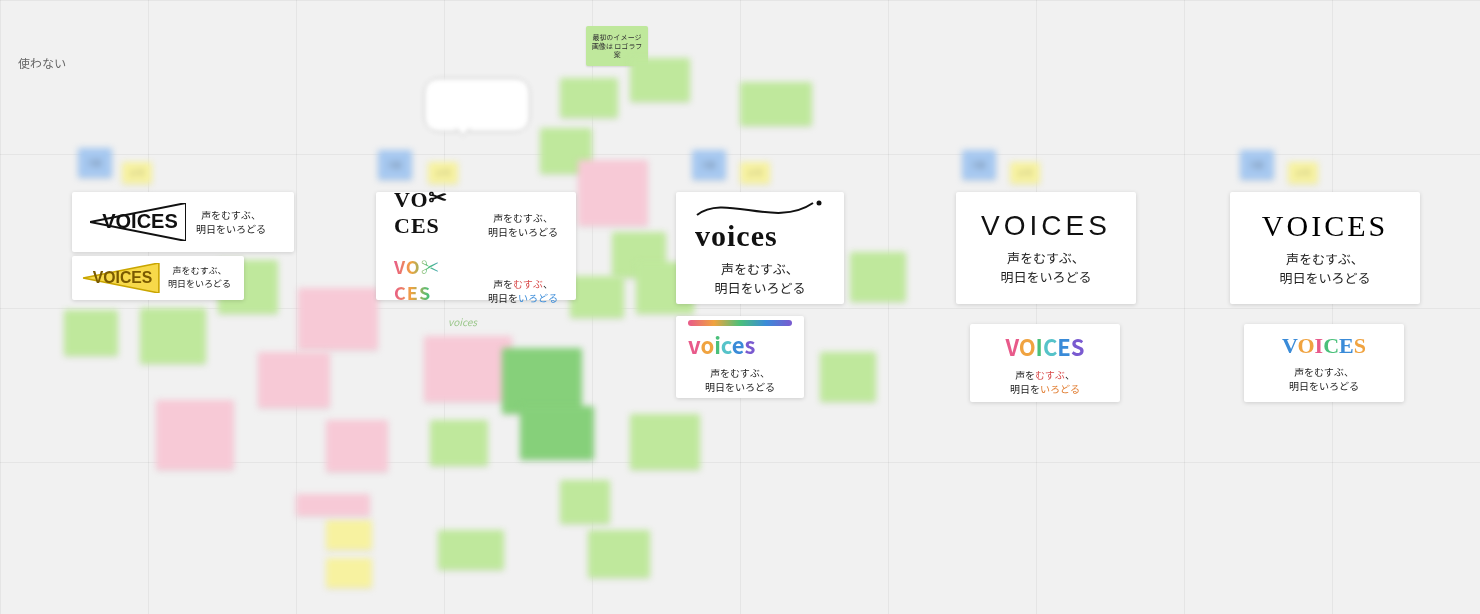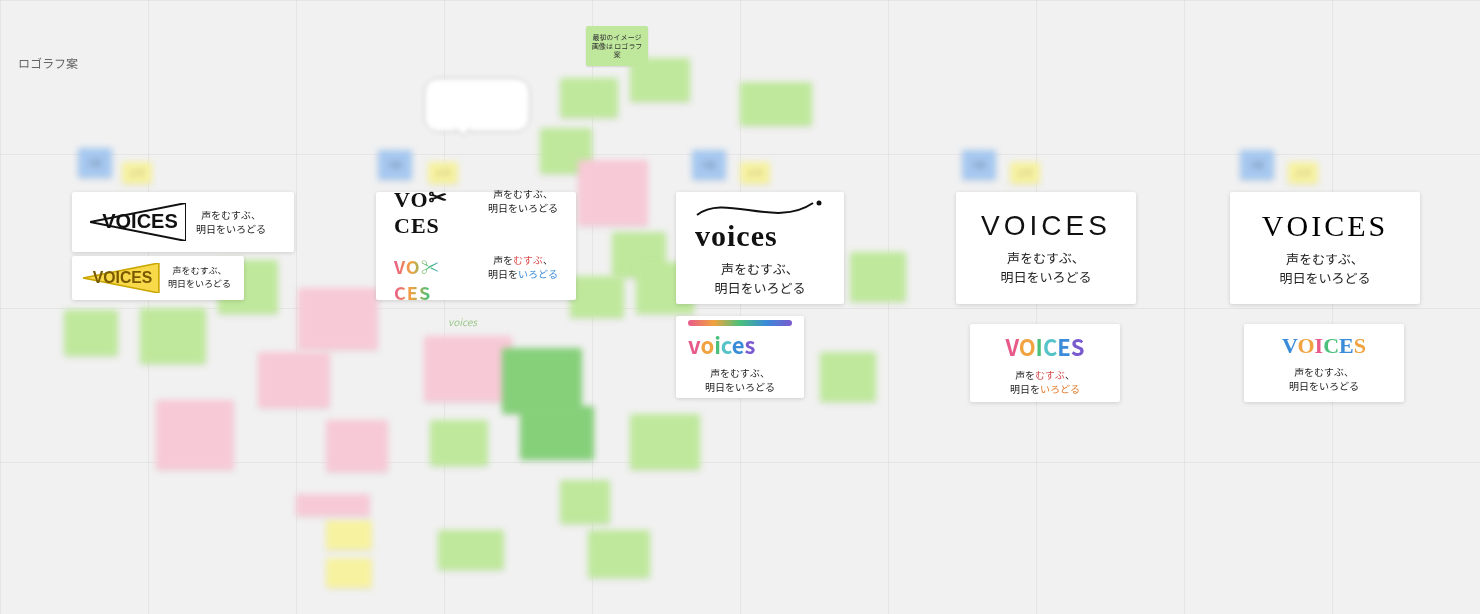--- a/index.html
+++ b/index.html
@@ -30,21 +30,21 @@
     border:8px solid transparent;border-top-color:#fff;filter:drop-shadow(0 1px 0 #bbb);}
   
   .card{position:absolute;background:#fff;box-shadow:0 1px 4px rgba(0,0,0,.15);
     padding:14px 18px;box-sizing:border-box;display:flex;flex-direction:column;
     align-items:center;justify-content:center;gap:6px;border-radius:2px;}
   .tagline{font-size:13px;line-height:1.5;color:#222;text-align:center;white-space:pre;}
   .tag-sm{font-size:10px;line-height:1.4;color:#222;text-align:center;white-space:pre;}
   .tag-sm .hl-red{color:#d84a4a;}
   .tag-sm .hl-multi1{color:#e07b2e;}
   .tag-sm .hl-multi2{color:#3a8bd8;}
-  .row{display:flex;align-items:flex-start;gap:25px;}
+  .row{display:flex;align-items:flex-end;gap:25px;}
   
   .wm{font-weight:700;letter-spacing:1px;}
   .wm-plain{font-size:28px;color:#111;font-family:"Helvetica Neue",Arial,sans-serif;}
   .wm-script{font-size:30px;color:#111;font-family:Georgia,"Times New Roman",serif;font-style:italic;}
   .wm-curly{font-size:30px;color:#111;font-family:Georgia,"Times New Roman",serif;}
   .wm-grad{font-size:22px;font-weight:700;
     background:linear-gradient(90deg,#e85a8a,#f0a340,#4ac07a,#3a8bd8,#7a5ad0);
     -webkit-background-clip:text;background-clip:text;color:transparent;}
   .wm-multi span{font-size:22px;font-weight:700;}
   .c1{color:#e85a8a}.c2{color:#f0a340}.c3{color:#4ac07a}.c4{color:#56c3c9}.c5{color:#3a8bd8}.c6{color:#7a5ad0}
@@ -52,21 +52,21 @@
   .wm-small{font-size:18px;}
   .sig{position:absolute;font-size:10px;color:#9ac78a;font-style:italic;}
   .topline{position:absolute;left:0;right:0;top:0;height:2px;
     background:linear-gradient(90deg,#e85a8a,#f0a340,#4ac07a,#3a8bd8,#7a5ad0);}
 </style>
 </head>
 <body>
 
 <div class="canvas">
 
-  <div class="frame-label" style="left:18px;top:54px">ロゴラフ案</div>
+  <div class="frame-label" style="left:18px;top:54px">使わない</div>
 
   <div class="note clearnote" style="left:586px;top:26px;width:62px;height:40px">最初のイメージ画像は
 ロゴラフ案</div>
 
   <div class="bubble" style="left:424px;top:78px;width:104px;height:52px"></div>
 
   <div class="note blue blur" style="left:78px; top:148px;width:34px;height:30px">A案</div>
   <div class="note yellow blur" style="left:122px;top:162px;width:30px;height:22px">メモ</div>
 
   <div class="note blue blur" style="left:378px;top:150px;width:34px;height:30px">A案</div>

